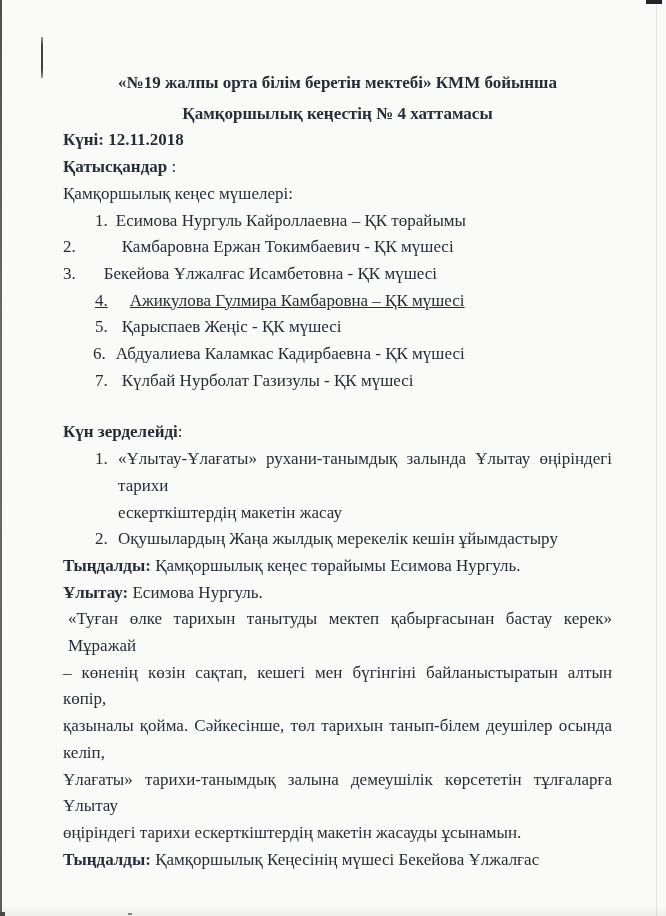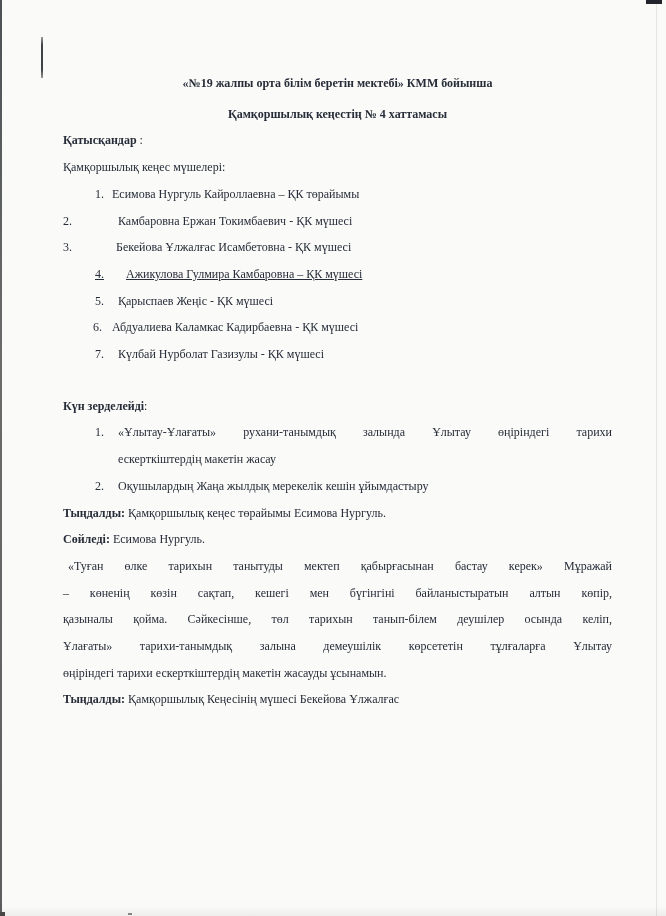--- a/index.html
+++ b/index.html
@@ -7,21 +7,21 @@
     font-family: "Liberation Serif", "DejaVu Serif", serif;
     background: #e9e9e7;
   }
   .page {
     position: relative;
     width: 666px;
     height: 916px;
     background: var(--paper, #fafaf8);
     color: var(--ink, #262c38);
     overflow: hidden;
-    font-size: 12px;
+    font-size: 17px;
   }
   .page::after {
     content: "";
     position: absolute;
     left: 0; right: 0; bottom: 0;
     height: 10px;
     background: linear-gradient(to bottom, rgba(0,0,0,0), rgba(0,0,0,0.05));
     pointer-events: none;
   }
   .textblock {
@@ -89,29 +89,30 @@
   <div class="pen-mark"></div>
   <div class="bottom-left-mark"></div>
   <div class="bottom-tick"></div>
 
   <div class="textblock">
 
     <div class="line center b">«№19 жалпы орта білім беретін мектебі» КММ бойынша</div>
     <div class="title-gap"></div>
     <div class="line center b">Қамқоршылық кеңестің  № 4 хаттамасы</div>
 
+    <div class="line b">Күні: 12.11.2018</div>
 
     <div class="line"><span class="b">Қатысқандар</span><span> :</span></div>
 
     <div class="line">Қамқоршылық кеңес мүшелері:</div>
 
     <div>
         <div class="line member" style="padding-left: 32px;"><span>1.</span><span style="margin-left: 8px;">Есимова Нургуль Кайроллаевна – ҚК төрайымы</span></div>
         <div class="line member" style="padding-left: 0px;"><span>2.</span><span style="margin-left: 46px;">Камбаровна Ержан Токимбаевич - ҚК мүшесі</span></div>
-        <div class="line member" style="padding-left: 0px;"><span>3.</span><span style="margin-left: 44px;">Бекейова Ұлжалғас Исамбетовна  - ҚК мүшесі</span></div>
+        <div class="line member" style="padding-left: 0px;"><span>3.</span><span style="margin-left: 28px;">Бекейова Ұлжалғас Исамбетовна  - ҚК мүшесі</span></div>
         <div class="line member" style="padding-left: 32px; text-decoration: underline;"><span>4.</span><span style="margin-left: 22px;">Ажикулова Гулмира Камбаровна – ҚК мүшесі</span></div>
         <div class="line member" style="padding-left: 32px;"><span>5.</span><span style="margin-left: 14px;">Қарыспаев Жеңіс - ҚК мүшесі</span></div>
         <div class="line member" style="padding-left: 30px;"><span>6.</span><span style="margin-left: 10px;">Абдуалиева Каламкас Кадирбаевна - ҚК мүшесі</span></div>
         <div class="line member" style="padding-left: 32px;"><span>7.</span><span style="margin-left: 14px;">Күлбай Нурболат Газизулы - ҚК мүшесі</span></div>
       </div>
 
     <div class="spacer"></div>
 
     <div class="line"><span class="b">Күн зерделейді</span><span>:</span></div>
 
@@ -129,21 +130,21 @@
             <div class="line"><span>Оқушылардың Жаңа жылдық мерекелік кешін ұйымдастыру</span></div>
           </div>
         </div>
       </div>
 
     <div>
         <div>
           <div class="line"><span class="b">Тыңдалды:</span><span> Қамқоршылық кеңес төрайымы Есимова Нургуль.</span></div>
         </div>
         <div>
-          <div class="line"><span class="b">Сөйледі:</span><span> Есимова Нургуль.</span></div>
+          <div class="line"><span class="b">Ұлытау:</span><span> Есимова Нургуль.</span></div>
         </div>
         <div>
           <div class="line just" style="padding-left: 5px;"><span>«Туған өлке тарихын танытуды мектеп қабырғасынан бастау керек» Мұражай</span></div>
           <div class="line just"><span>– көненің көзін сақтап, кешегі мен бүгінгіні байланыстыратын алтын көпір,</span></div>
           <div class="line just"><span>қазыналы қойма. Сәйкесінше, төл тарихын танып-білем деушілер осында келіп,</span></div>
           <div class="line just"><span>Ұлағаты» тарихи-танымдық залына  демеушілік көрсететін тұлғаларға Ұлытау</span></div>
           <div class="line"><span>өңіріндегі тарихи ескерткіштердің макетін жасауды ұсынамын.</span></div>
         </div>
         <div>
           <div class="line"><span class="b">Тыңдалды:</span><span> Қамқоршылық Кеңесінің мүшесі Бекейова Ұлжалғас</span></div>

